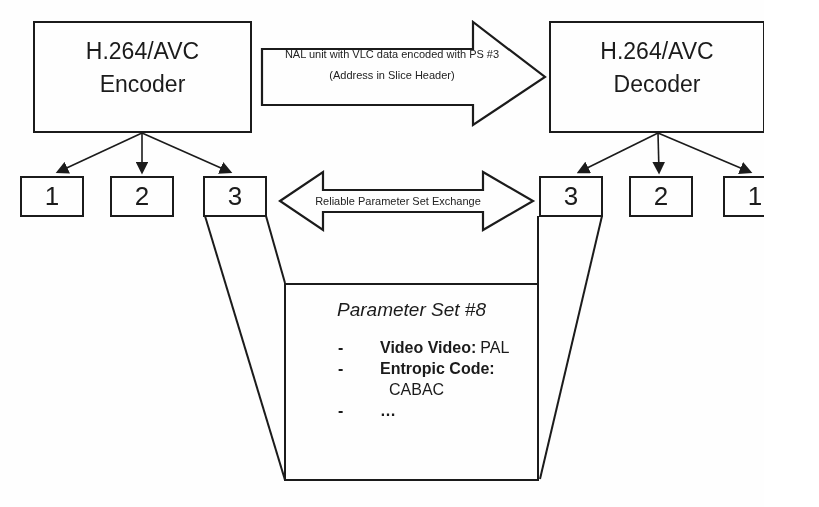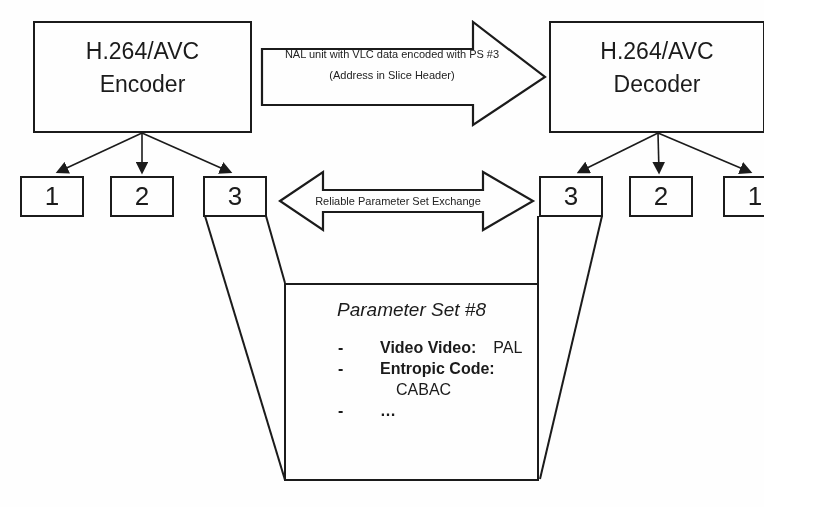--- a/index.html
+++ b/index.html
@@ -71,22 +71,22 @@
     text-align: center;
     font-style: italic;
     font-size: 19px;
     line-height: 24px;
   }
   .ps-list { margin-top: 15px; padding-left: 52px; font-size: 16px; }
   .ps-item { line-height: 21px; }
   .ps-bullet { display: inline-block; width: 42px; font-weight: bold; vertical-align: top; }
   .ps-item-body { display: inline-block; vertical-align: top; }
   .ps-label { font-weight: bold; }
-  .ps-value { margin-left: 17px; }
-  .ps-value-block { display: block; margin-left: 16px; }
+  .ps-value { margin-left: 4px; }
+  .ps-value-block { display: block; margin-left: 9px; }
 </style>
 </head>
 <body>
 
 <div class="canvas">
 
   <svg class="layer" width="819" height="507" viewBox="0 0 819 507">
     <defs>
       <marker id="ah" viewBox="0 0 10 10" refX="8" refY="5" markerWidth="8" markerHeight="8" orient="auto">
         <polygon points="0,0 10,5 0,10" fill="#1b1b1b"></polygon>

